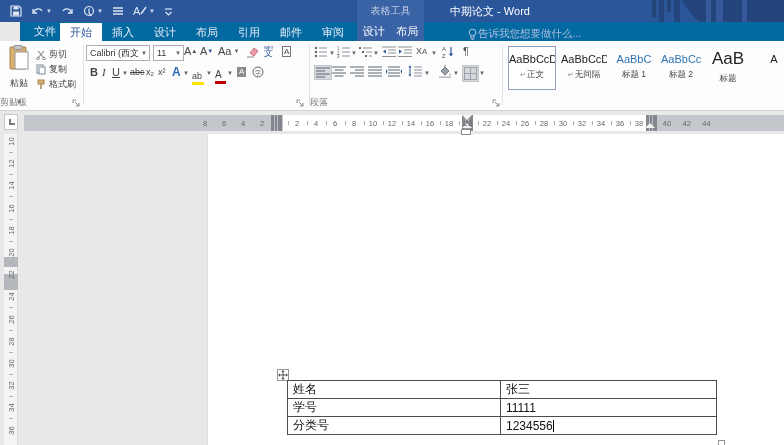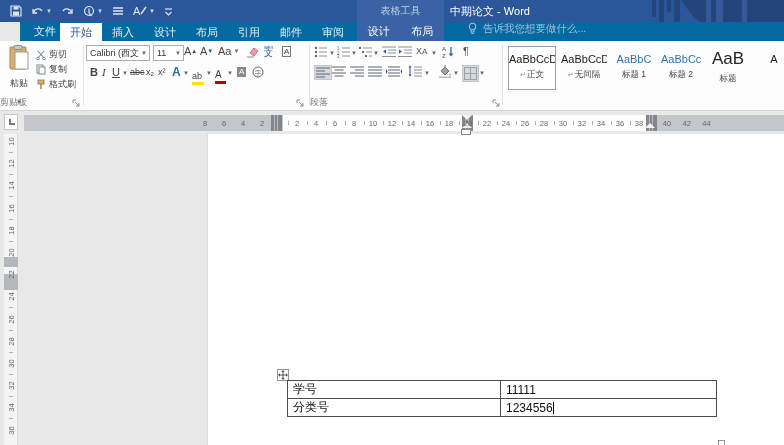--- a/index.html
+++ b/index.html
@@ -2,40 +2,40 @@
 <html><head>
 <meta charset="utf-8">
 <style>
   * { box-sizing: border-box; margin: 0; padding: 0; }
   html,body { width:784px; height:445px; overflow:hidden; }
   body { position:relative; font-family:"Liberation Sans", sans-serif; background:#e8e8e8; }
 
   
   .titlebar { position:absolute; left:0; top:0; width:784px; height:22px; background:#2b579a; z-index:6; }
   .tabrow   { position:absolute; left:0; top:22px; width:784px; height:19px; background:#0369a1; z-index:6;margin-left:20px; }
-  .ctx-band { position:absolute; left:357px; top:0; width:87px; height:41px; background:#3a63a6; z-index:7; }
+  .ctx-band { position:absolute; left:357px; top:0; width:67px; height:41px; background:#3a63a6; z-index:7; }
   .ctx-band .ctx-title { display:block; text-align:center; margin-top:4px; font-size:10px; color:#c3cfe6; }
   .ctx-tabs { position:absolute; left:0; bottom:0; width:100%; height:19px; display:flex; justify-content:space-around; align-items:center; }
   .qat { position:absolute; left:10px; top:2px; height:18px; display:flex; align-items:center; gap:9px; z-index:8; }
   .qat .qi { display:inline-flex; align-items:center; color:#dde6f5; }
   .qat svg { display:block; }
   .qat .dd { font-size:6px; color:#cdd9ee; margin-left:2px; }
   .win-title { position:absolute; left:420px; top:4px; width:140px; text-align:center; font-size:11px; color:#fff; z-index:7; }
   .corner-logo { position:absolute; right:0; top:0; width:150px; height:40px; overflow:hidden; z-index:6; }
   .corner-logo .circ { position:absolute; left:42px; top:-92px; width:136px; height:130px; border-radius:50%; background:#24457c; }
   .corner-logo .bar  { position:absolute; top:0; background:#24457c; }
   .corner-logo .bar.lt { background:#35599b; }
 
   
   .tab { display:inline-block; height:19px; line-height:19px; padding:0 10px; font-size:11px; color:#e8edf6; cursor:default; }
   .tab.active { background:#ffffff; color:#2b579a; }
   #tab-file { position:absolute; left:4px; top:0; }
   #tabs-main { position:absolute; left:40px; top:0; white-space:nowrap; }
   .ctx-tabs .tab { color:#fff; padding:0 4px; }
-  .tellme { position:absolute; left:447px; top:0; height:19px; display:flex; align-items:flex-start; gap:5px; color:#a9bcdd; font-size:10.5px; z-index:7; }
+  .tellme { position:absolute; left:447px; top:0; height:19px; display:flex; align-items:flex-end; color:#a9bcdd; font-size:10.5px; z-index:7; }
 
   
   .ribbon { position:absolute; left:0; top:41px; width:784px; height:70px; background:#fdfdfd; border-bottom:1px solid #d4d4d4; z-index:5; }
   .rdiv { position:absolute; top:4px; height:60px; width:1px; background:#e2e2e2; }
   .rgroup { position:absolute; top:0; height:70px; }
   .glabel { position:absolute; bottom:2px; left:0; width:100%; text-align:left; font-size:9px; color:#7b7b7b; }
   .launcher { position:absolute; bottom:3px; width:9px; height:9px; }
   .launcher svg { display:block; }
   .rbtn { position:absolute; display:flex; align-items:center; justify-content:center; color:#444; cursor:default; }
   .dda { font-size:6px; color:#666; }
@@ -541,20 +541,24 @@
         <path d="M5 0L3.2 2h3.6zM5 10L3.2 8h3.6zM0 5l2-1.8v3.6zM10 5L8 3.2v3.6zM4.5 2h1v6h-1zM2 4.5h6v1H2z" fill="#555"></path>
       </svg>
   </div>
   <table id="doc-table">
     <colgroup>
         <col style="width:213px">
         <col style="width:216px">
       </colgroup>
     <tbody id="doc-table-body">
         <tr>
+          <td>姓名</td>
+          <td>张三</td>
+        </tr>
+        <tr>
           <td>学号</td>
           <td>11111</td>
         </tr>
         <tr>
           <td>分类号</td>
           <td>1234556<span class="caret"></span></td>
         </tr>
       </tbody>
   </table>
   <div class="tbl-size"></div>

